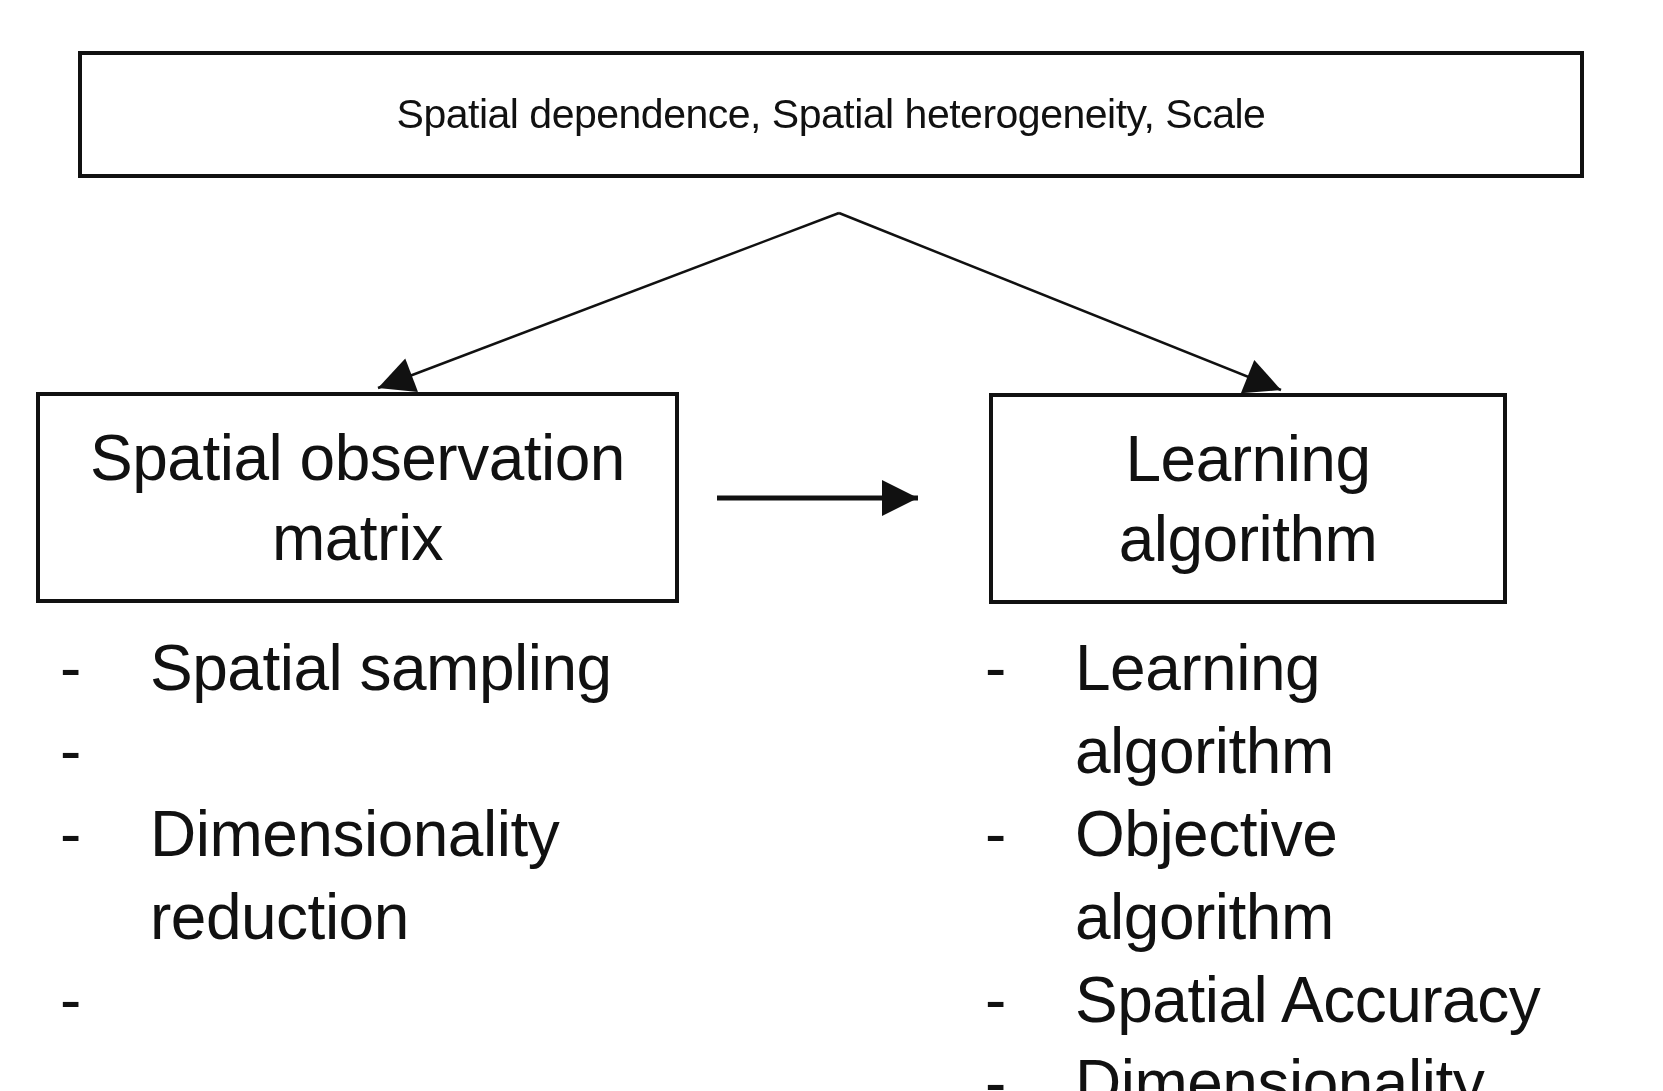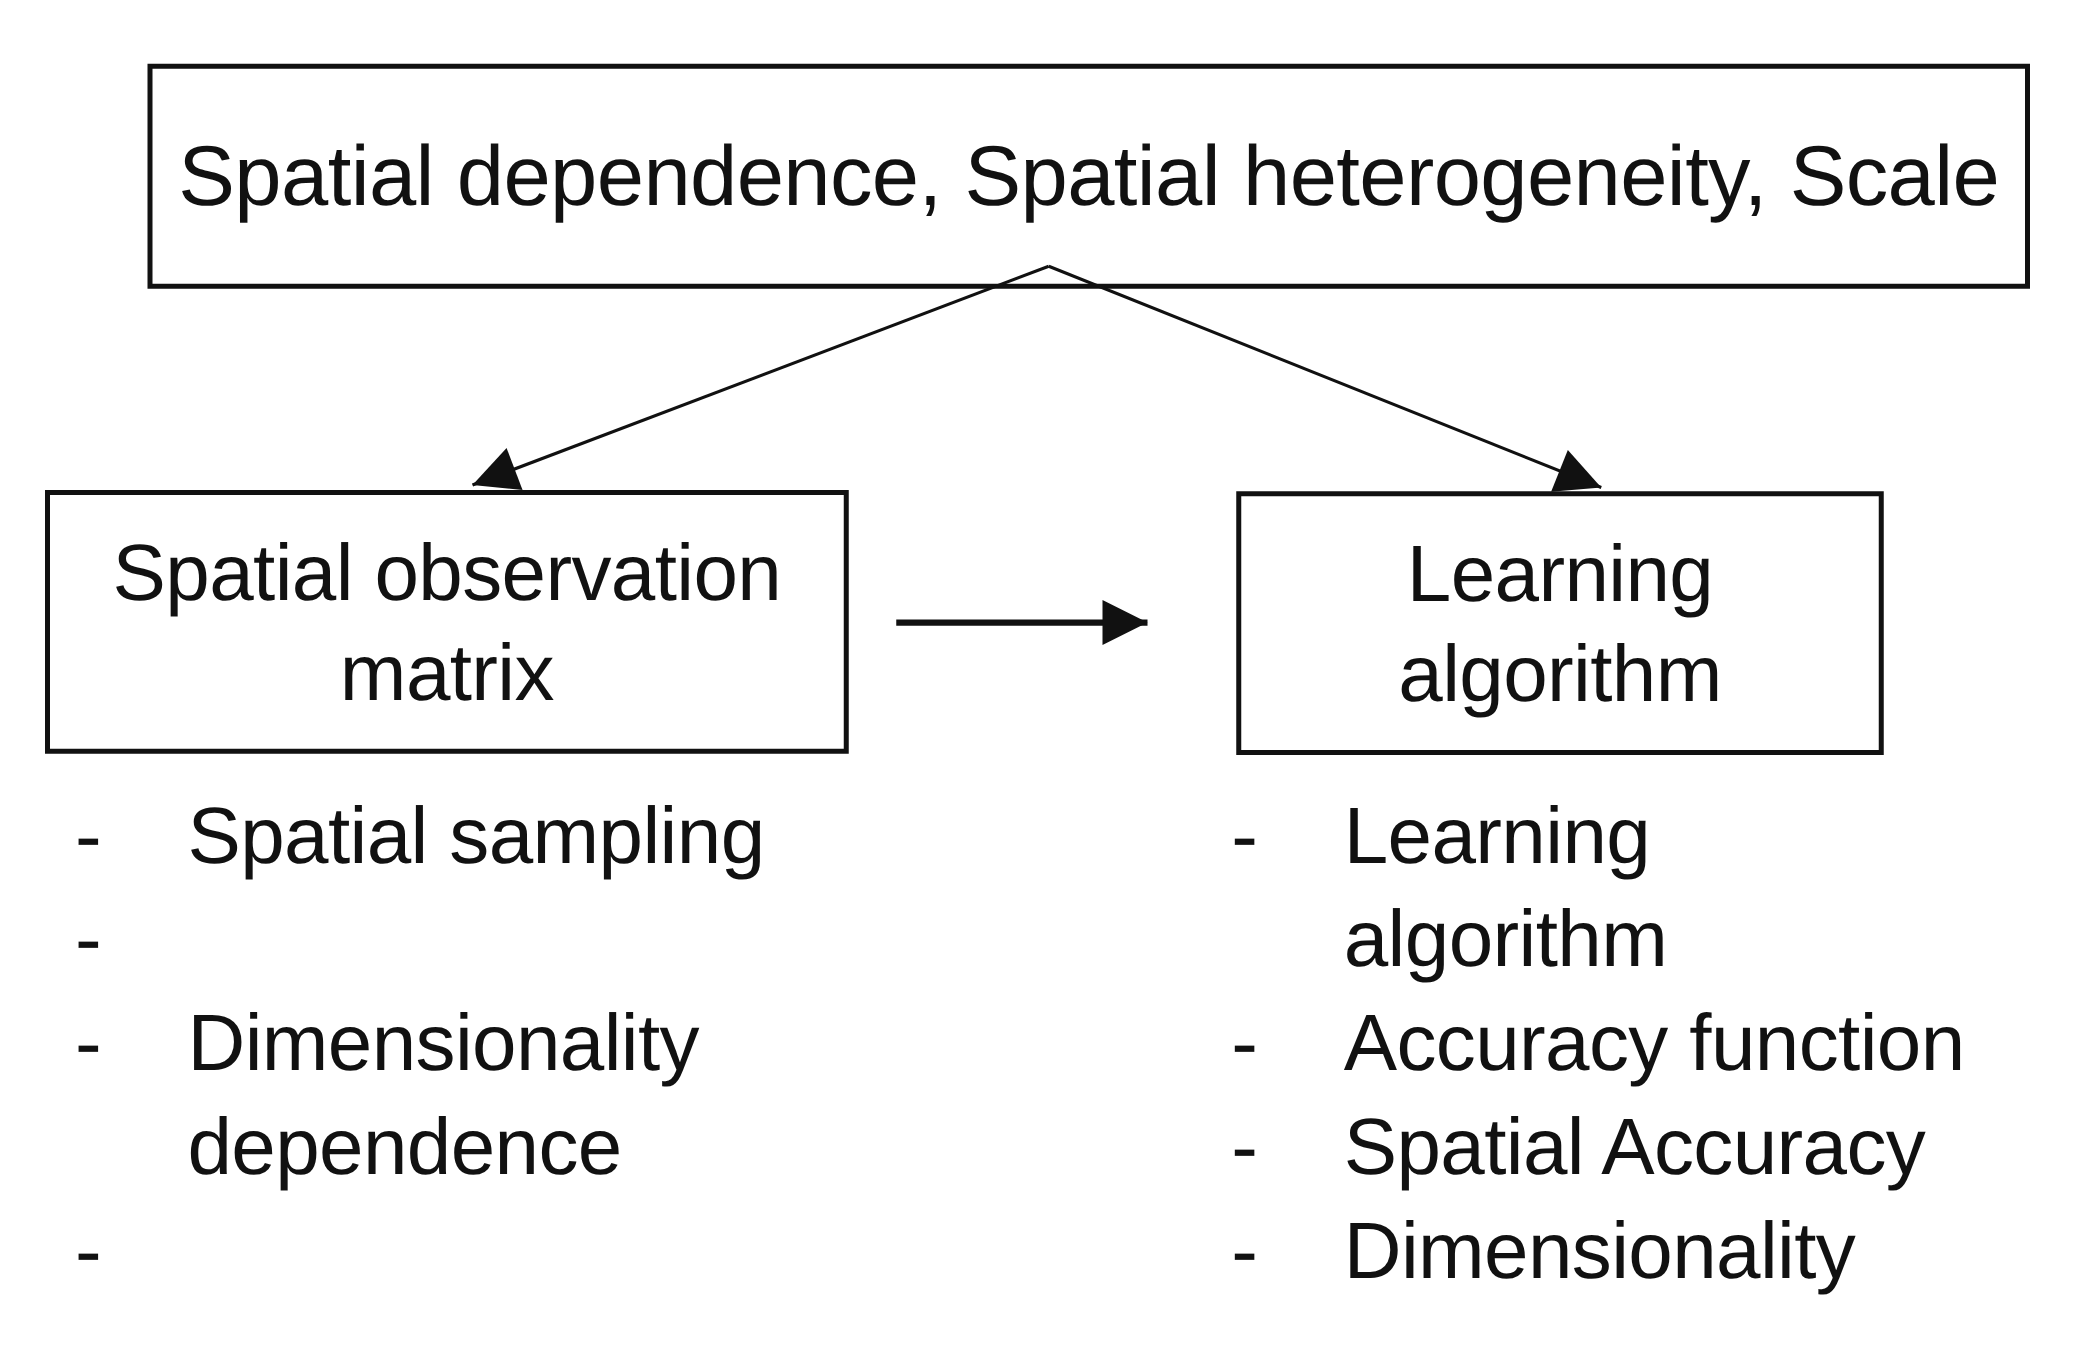--- a/index.html
+++ b/index.html
@@ -27,23 +27,22 @@
     align-items: center;
     justify-content: center;
     text-align: center;
   }
   .node .label {
     white-space: pre-line;
     letter-spacing: -0.5px;
   }
   .top-box {
     left: 78px; top: 51px;
-    width: 1506px; height: 180px;
-    font-size: 68px;
-    margin-left: 40px;
+    width: 1506px; height: 127px;
+    font-size: 41px;
   }
   .left-box {
     left: 36px; top: 392px;
     width: 643px; height: 211px;
     font-size: 64px;
     line-height: 80px;
   }
   .right-box {
     left: 989px; top: 393px;
     width: 518px; height: 211px;
@@ -110,35 +109,35 @@
   <div class="bullet-list left-list">
     <div class="bullet-item">
       <span class="bullet-dash">-</span>
       <span class="bullet-text">Spatial sampling</span>
     </div>
     <div class="bullet-item">
       <span class="bullet-dash">-</span>
     </div>
     <div class="bullet-item">
       <span class="bullet-dash">-</span>
-      <span class="bullet-text">Dimensionality dependence</span>
+      <span class="bullet-text">Dimensionality reduction</span>
     </div>
     <div class="bullet-item">
       <span class="bullet-dash">-</span>
     </div>
   </div>
 
   <div class="bullet-list right-list">
     <div class="bullet-item">
       <span class="bullet-dash">-</span>
       <span class="bullet-text">Learning algorithm</span>
     </div>
     <div class="bullet-item">
       <span class="bullet-dash">-</span>
-      <span class="bullet-text">Accuracy function</span>
+      <span class="bullet-text">Objective algorithm</span>
     </div>
     <div class="bullet-item">
       <span class="bullet-dash">-</span>
       <span class="bullet-text">Spatial Accuracy</span>
     </div>
     <div class="bullet-item">
       <span class="bullet-dash">-</span>
       <span class="bullet-text">Dimensionality</span>
     </div>
   </div>

